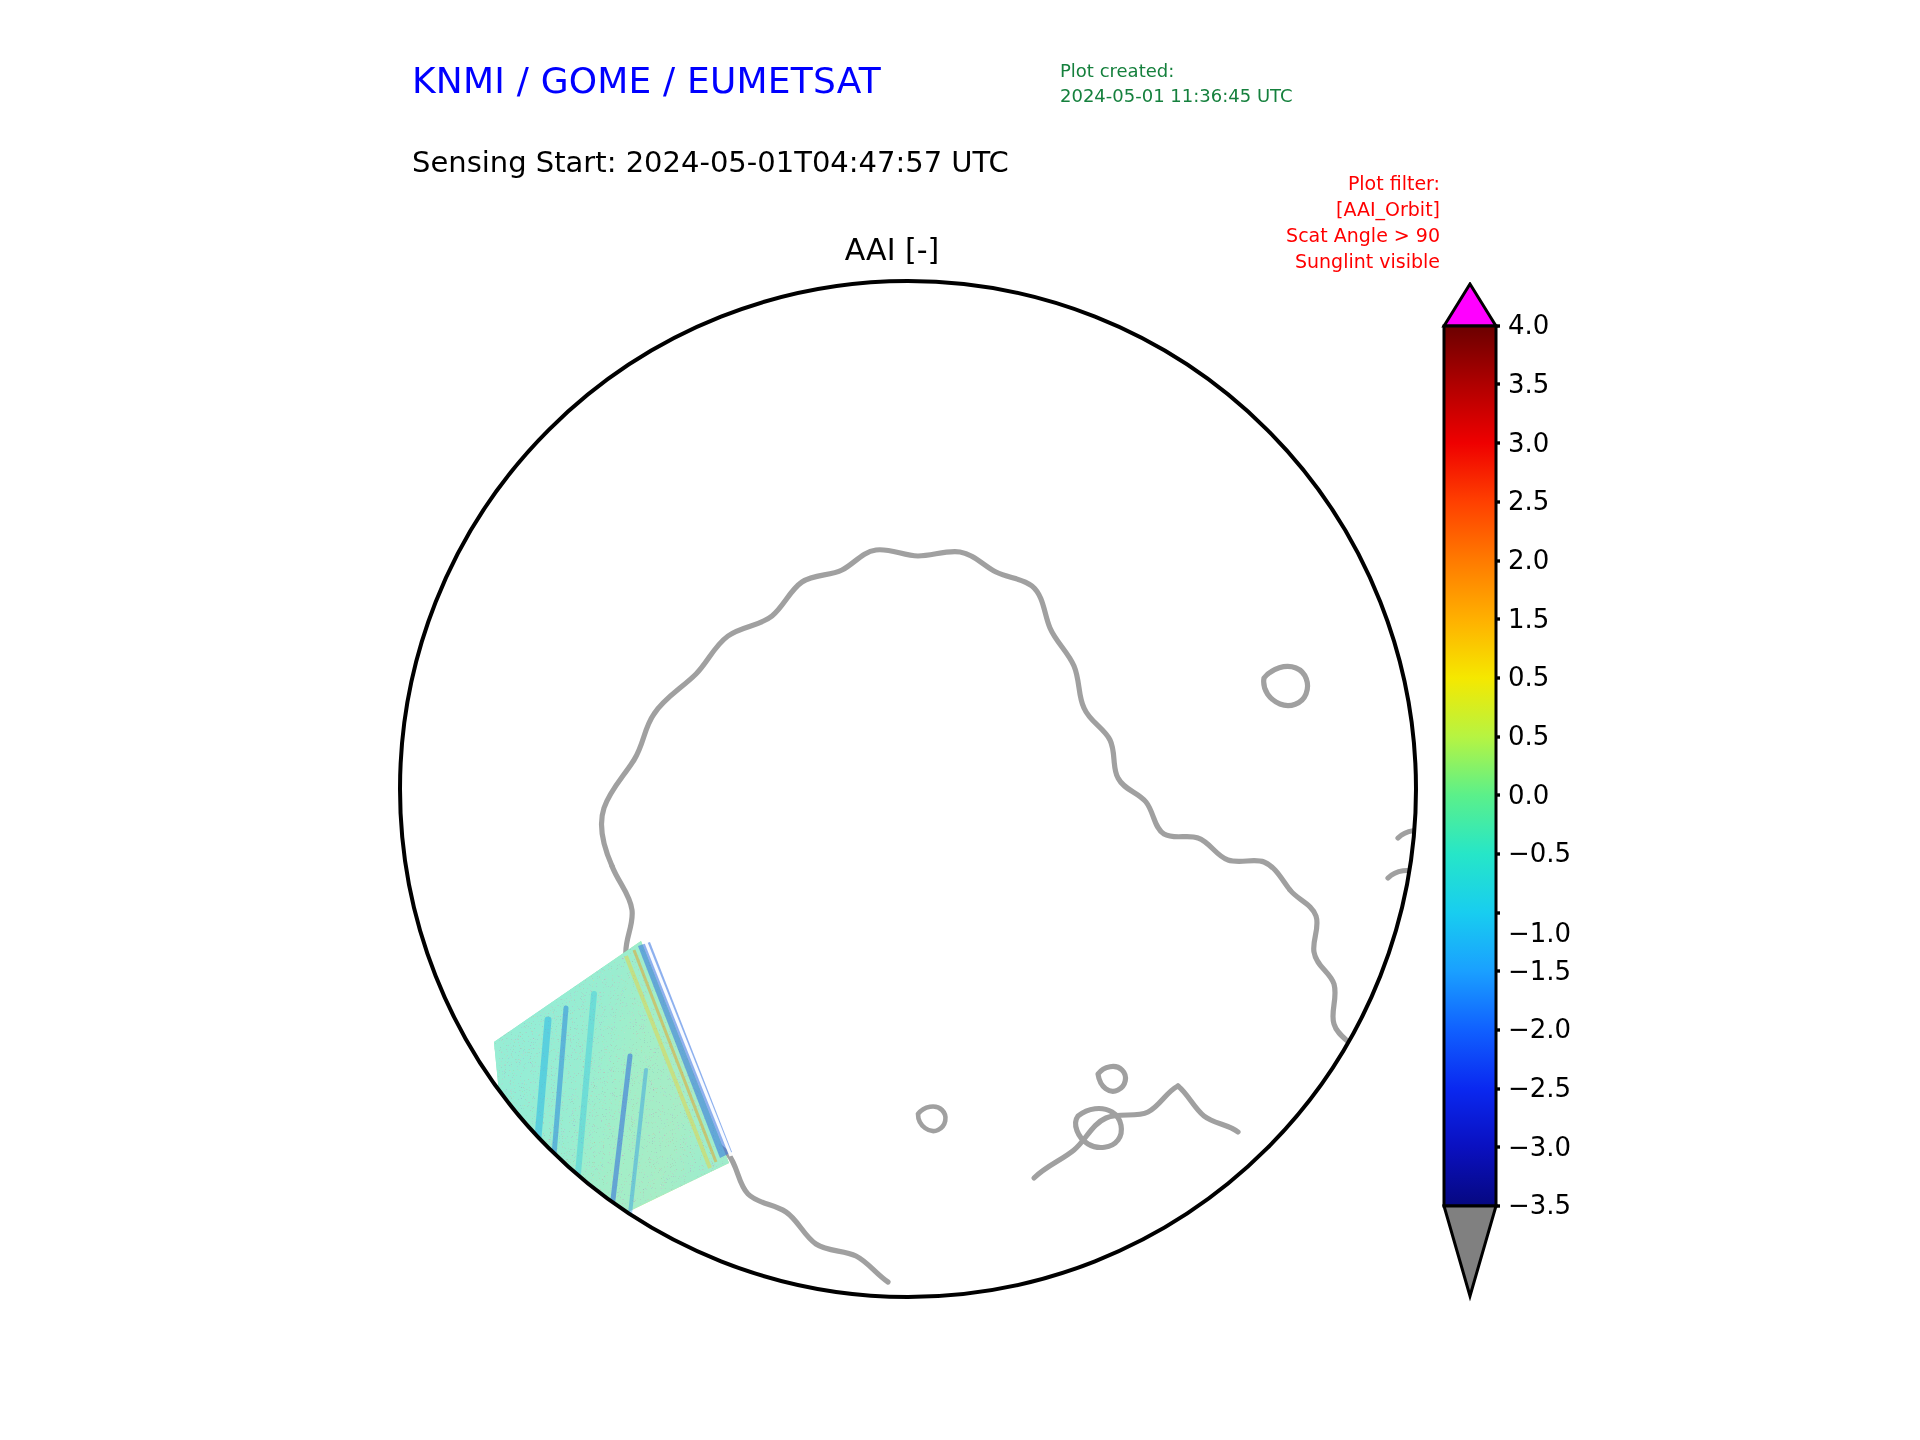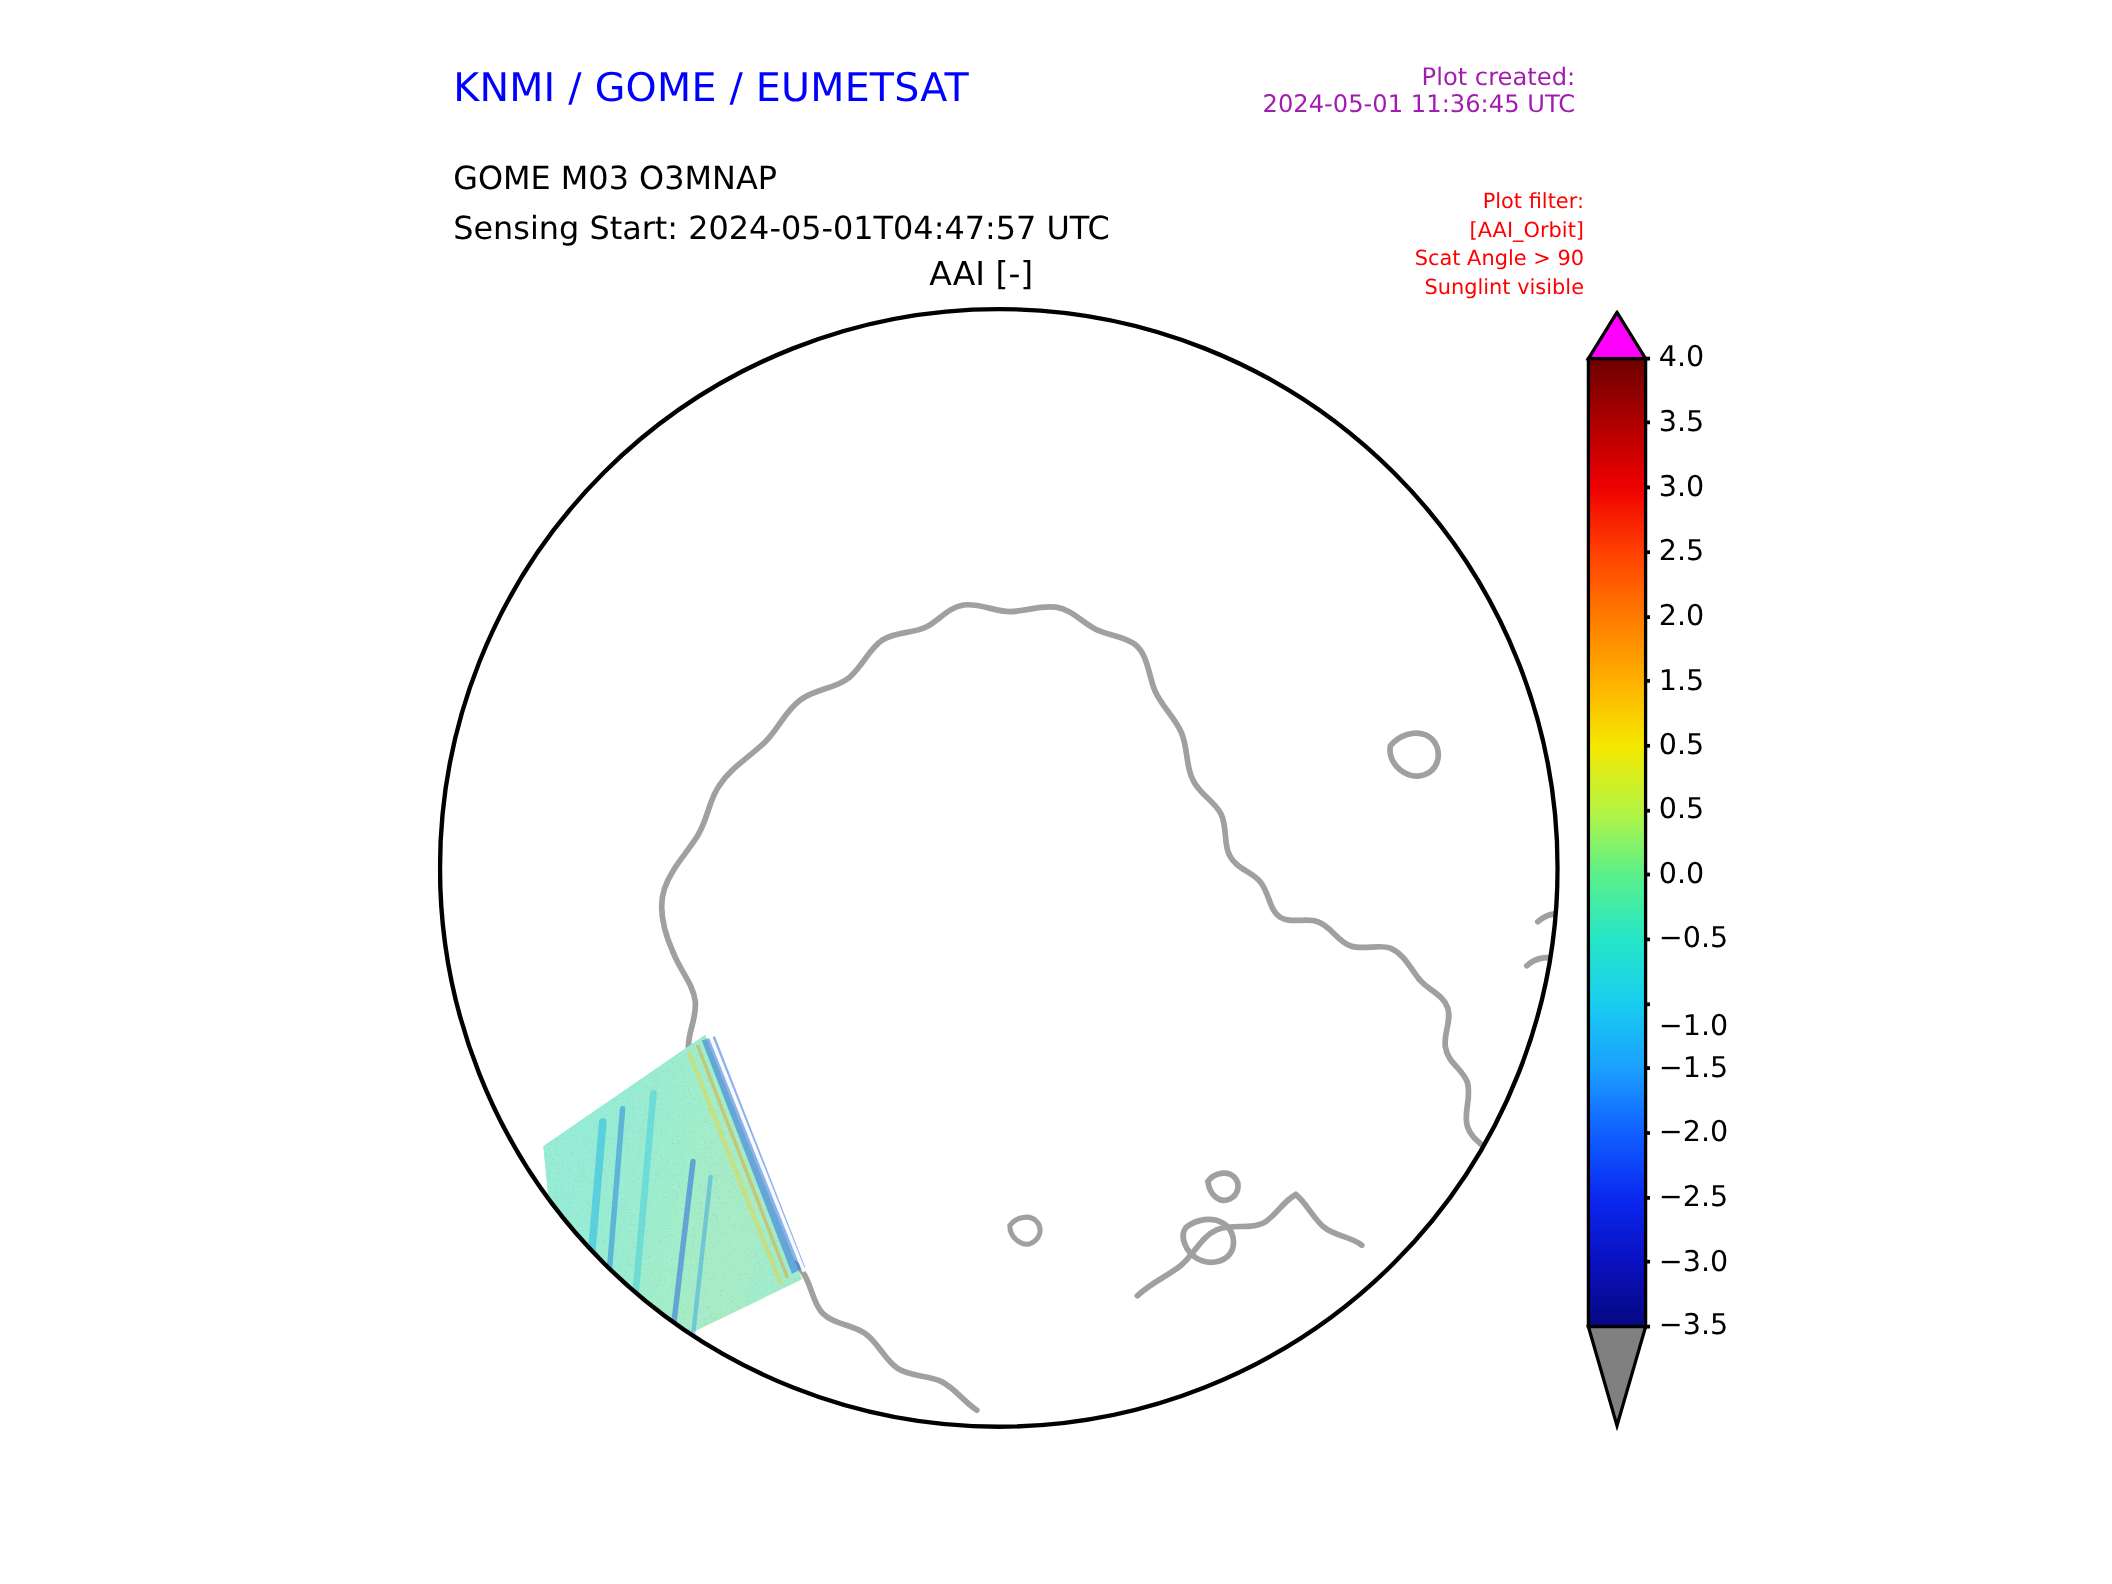--- a/index.html
+++ b/index.html
@@ -5,21 +5,21 @@
 <style>
   html,body{margin:0;padding:0;background:#ffffff;}
   body{width:1920px;height:1440px;position:relative;overflow:hidden;
        font-family:"DejaVu Sans","Liberation Sans",sans-serif;color:#000;}
 
   .abs{position:absolute;}
 
   
   #org-title{left:412px;top:60px;font-size:36px;color:#0000ff;letter-spacing:0.2px;white-space:nowrap;}
 
-  #created-block{left:1060px;top:58px;width:372px;text-align:right;font-size:22px;line-height:25px;color:#a21caf;}
+  #created-block{left:1060px;top:58px;width:372px;text-align:left;font-size:18px;line-height:25px;color:#15803d;}
 
   #dataset-block{left:412px;top:140px;font-size:29px;line-height:45px;color:#000;white-space:nowrap;}
 
   #var-title{left:612px;top:232px;width:560px;text-align:center;font-size:30px;color:#000;}
 
   #filter-block{left:1140px;top:170px;width:300px;text-align:right;font-size:19px;line-height:26px;color:#ff0000;}
 
   
   #map-wrap{left:398px;top:278px;width:1020px;height:1022px;}
   #map-svg{display:block;width:1020px;height:1022px;}
@@ -34,21 +34,20 @@
 <body>
 
 <div class="abs" id="org-title">KNMI / GOME / EUMETSAT</div>
 
 <div class="abs" id="created-block">
   <div>Plot created:</div>
   <div>2024-05-01 11:36:45 UTC</div>
 </div>
 
 <div class="abs" id="dataset-block">
-  <div>GOME M03 O3MNAP</div>
   <div>Sensing Start: 2024-05-01T04:47:57 UTC</div>
 </div>
 
 <div class="abs" id="var-title">AAI [-]</div>
 
 <div class="abs" id="filter-block">
   <div>Plot filter:</div>
   <div>[AAI_Orbit]</div>
   <div>Scat Angle &gt; 90</div>
   <div>Sunglint visible</div>

